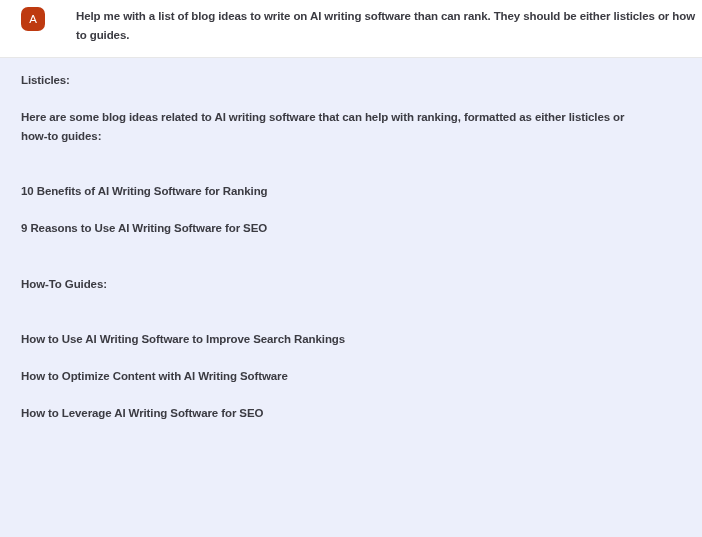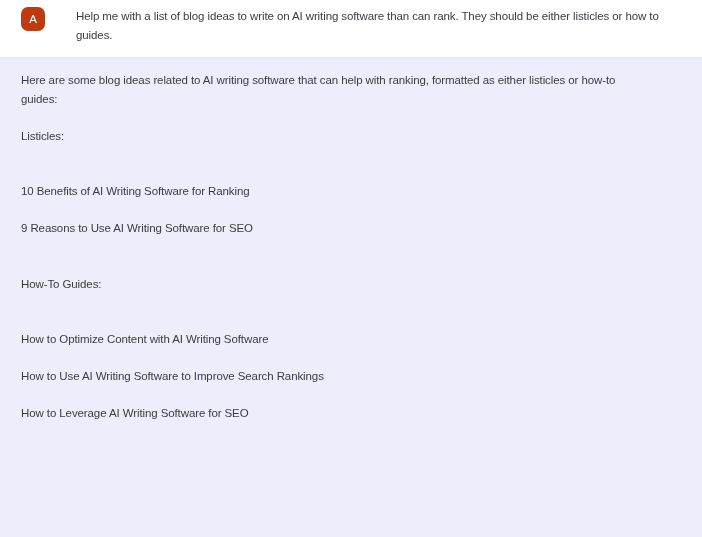--- a/index.html
+++ b/index.html
@@ -53,20 +53,21 @@
     margin-left: 1px;
     margin-top: 1px;
   }
   .content {
     flex: none;
     width: 620px;
     font-size: 11.5px;
     line-height: 18.5px;
     letter-spacing: -0.1px;
     color: #3b3b42;
+    font-weight: bold;
   }
   .content p {
     margin: 0 0 18.5px 0;
   }
   .spacer {
     height: 18.5px;
   }
 </style>
 </head>
 <body>
@@ -75,25 +76,25 @@
   <div class="avatar-col">
     <div class="user-avatar">A</div>
   </div>
   <div class="content">
     <p>Help me with a list of blog ideas to write on AI writing software than can rank. They should be either listicles or how to guides.</p>
   </div>
 </div>
 
 <div class="msg-row assistant">
   <div class="content">
+    <p>Listicles:</p>
     <p>Here are some blog ideas related to AI writing software that can help with ranking, formatted as either listicles or how-to guides:</p>
-    <p>Listicles:</p>
     <div class="spacer"></div>
     <p>10 Benefits of AI Writing Software for Ranking</p>
     <p>9 Reasons to Use AI Writing Software for SEO</p>
     <div class="spacer"></div>
     <p>How-To Guides:</p>
     <div class="spacer"></div>
+    <p>How to Use AI Writing Software to Improve Search Rankings</p>
     <p>How to Optimize Content with AI Writing Software</p>
-    <p>How to Use AI Writing Software to Improve Search Rankings</p>
     <p>How to Leverage AI Writing Software for SEO</p>
   </div>
 </div>
 
 </body></html>

